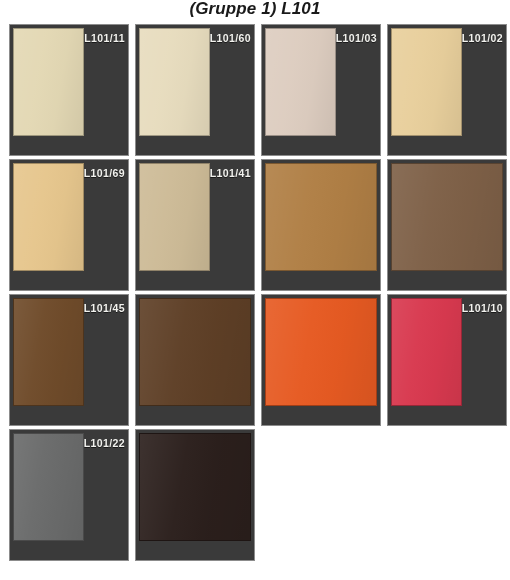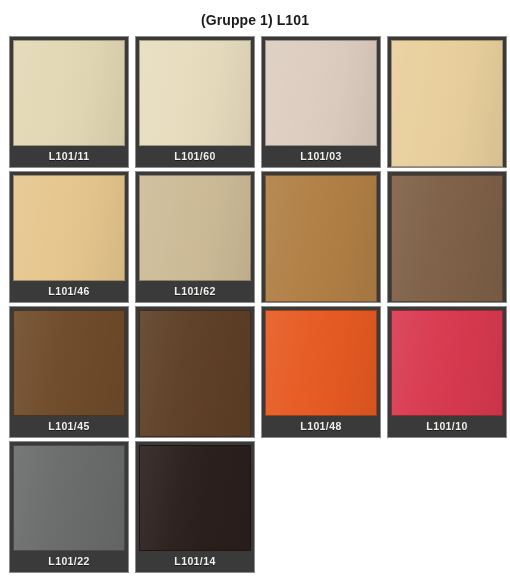--- a/index.html
+++ b/index.html
@@ -8,45 +8,46 @@
     background: #ffffff;
   }
   body {
     width: 510px;
     height: 580px;
     font-family: "Liberation Sans", sans-serif;
     overflow: hidden;
   }
   #page-title {
     text-align: center;
-    font-size: 14px;
+    font-size: 17px;
     font-weight: bold;
     color: #1a1a1a;
     letter-spacing: 0.1px;
-    padding-top: 14px;
+    padding-top: 2px;
     height: 17px;
     line-height: 13px;
+    font-style: italic;
   }
   #swatch-grid {
     display: grid;
     grid-template-columns: repeat(4, 120px);
     column-gap: 6px;
     row-gap: 3px;
     padding: 5px 9px 0 9px;
     box-sizing: border-box;
   }
   .swatch-card {
     width: 120px;
     height: 132px;
     background: #3a3a3a;
     border: 1px solid #8c8c8c;
     box-sizing: border-box;
     padding: 3px 3px 0 3px;
     display: flex;
-    flex-direction: column;
+    flex-direction: row;
     position: relative;
   }
   .swatch-color {
     flex: 1 1 auto;
     height: 108px;
     border: 1px solid rgba(0,0,0,0.30);
     box-sizing: border-box;
     position: relative;
     overflow: hidden;
   }
@@ -85,51 +86,50 @@
     <div class="swatch-card">
       <div class="swatch-color" style="background: rgb(231, 220, 190);"></div>
       <div class="swatch-label">L101/60</div>
     </div>
     <div class="swatch-card">
       <div class="swatch-color" style="background: rgb(221, 205, 192);"></div>
       <div class="swatch-label">L101/03</div>
     </div>
     <div class="swatch-card">
       <div class="swatch-color" style="background: rgb(232, 207, 156);"></div>
+      <div class="swatch-label">L101/02</div>
     </div>
     <div class="swatch-card">
       <div class="swatch-color" style="background: rgb(230, 198, 141);"></div>
-      <div class="swatch-label">L101/46</div>
+      <div class="swatch-label">L101/69</div>
     </div>
     <div class="swatch-card">
       <div class="swatch-color" style="background: rgb(205, 187, 151);"></div>
-      <div class="swatch-label">L101/62</div>
+      <div class="swatch-label">L101/41</div>
     </div>
     <div class="swatch-card">
       <div class="swatch-color" style="background: rgb(176, 127, 69);"></div>
     </div>
     <div class="swatch-card">
       <div class="swatch-color" style="background: rgb(126, 96, 71);"></div>
     </div>
     <div class="swatch-card">
       <div class="swatch-color" style="background: rgb(111, 75, 42);"></div>
       <div class="swatch-label">L101/45</div>
     </div>
     <div class="swatch-card">
       <div class="swatch-color" style="background: rgb(94, 63, 38);"></div>
     </div>
     <div class="swatch-card">
       <div class="swatch-color" style="background: rgb(230, 90, 34);"></div>
-      <div class="swatch-label">L101/48</div>
     </div>
     <div class="swatch-card">
       <div class="swatch-color" style="background: rgb(216, 57, 79);"></div>
       <div class="swatch-label">L101/10</div>
     </div>
     <div class="swatch-card">
       <div class="swatch-color" style="background: rgb(106, 107, 107);"></div>
       <div class="swatch-label">L101/22</div>
     </div>
     <div class="swatch-card">
       <div class="swatch-color" style="background: rgb(43, 31, 28);"></div>
-      <div class="swatch-label">L101/14</div>
     </div>
   </div>
 
 </body></html>

